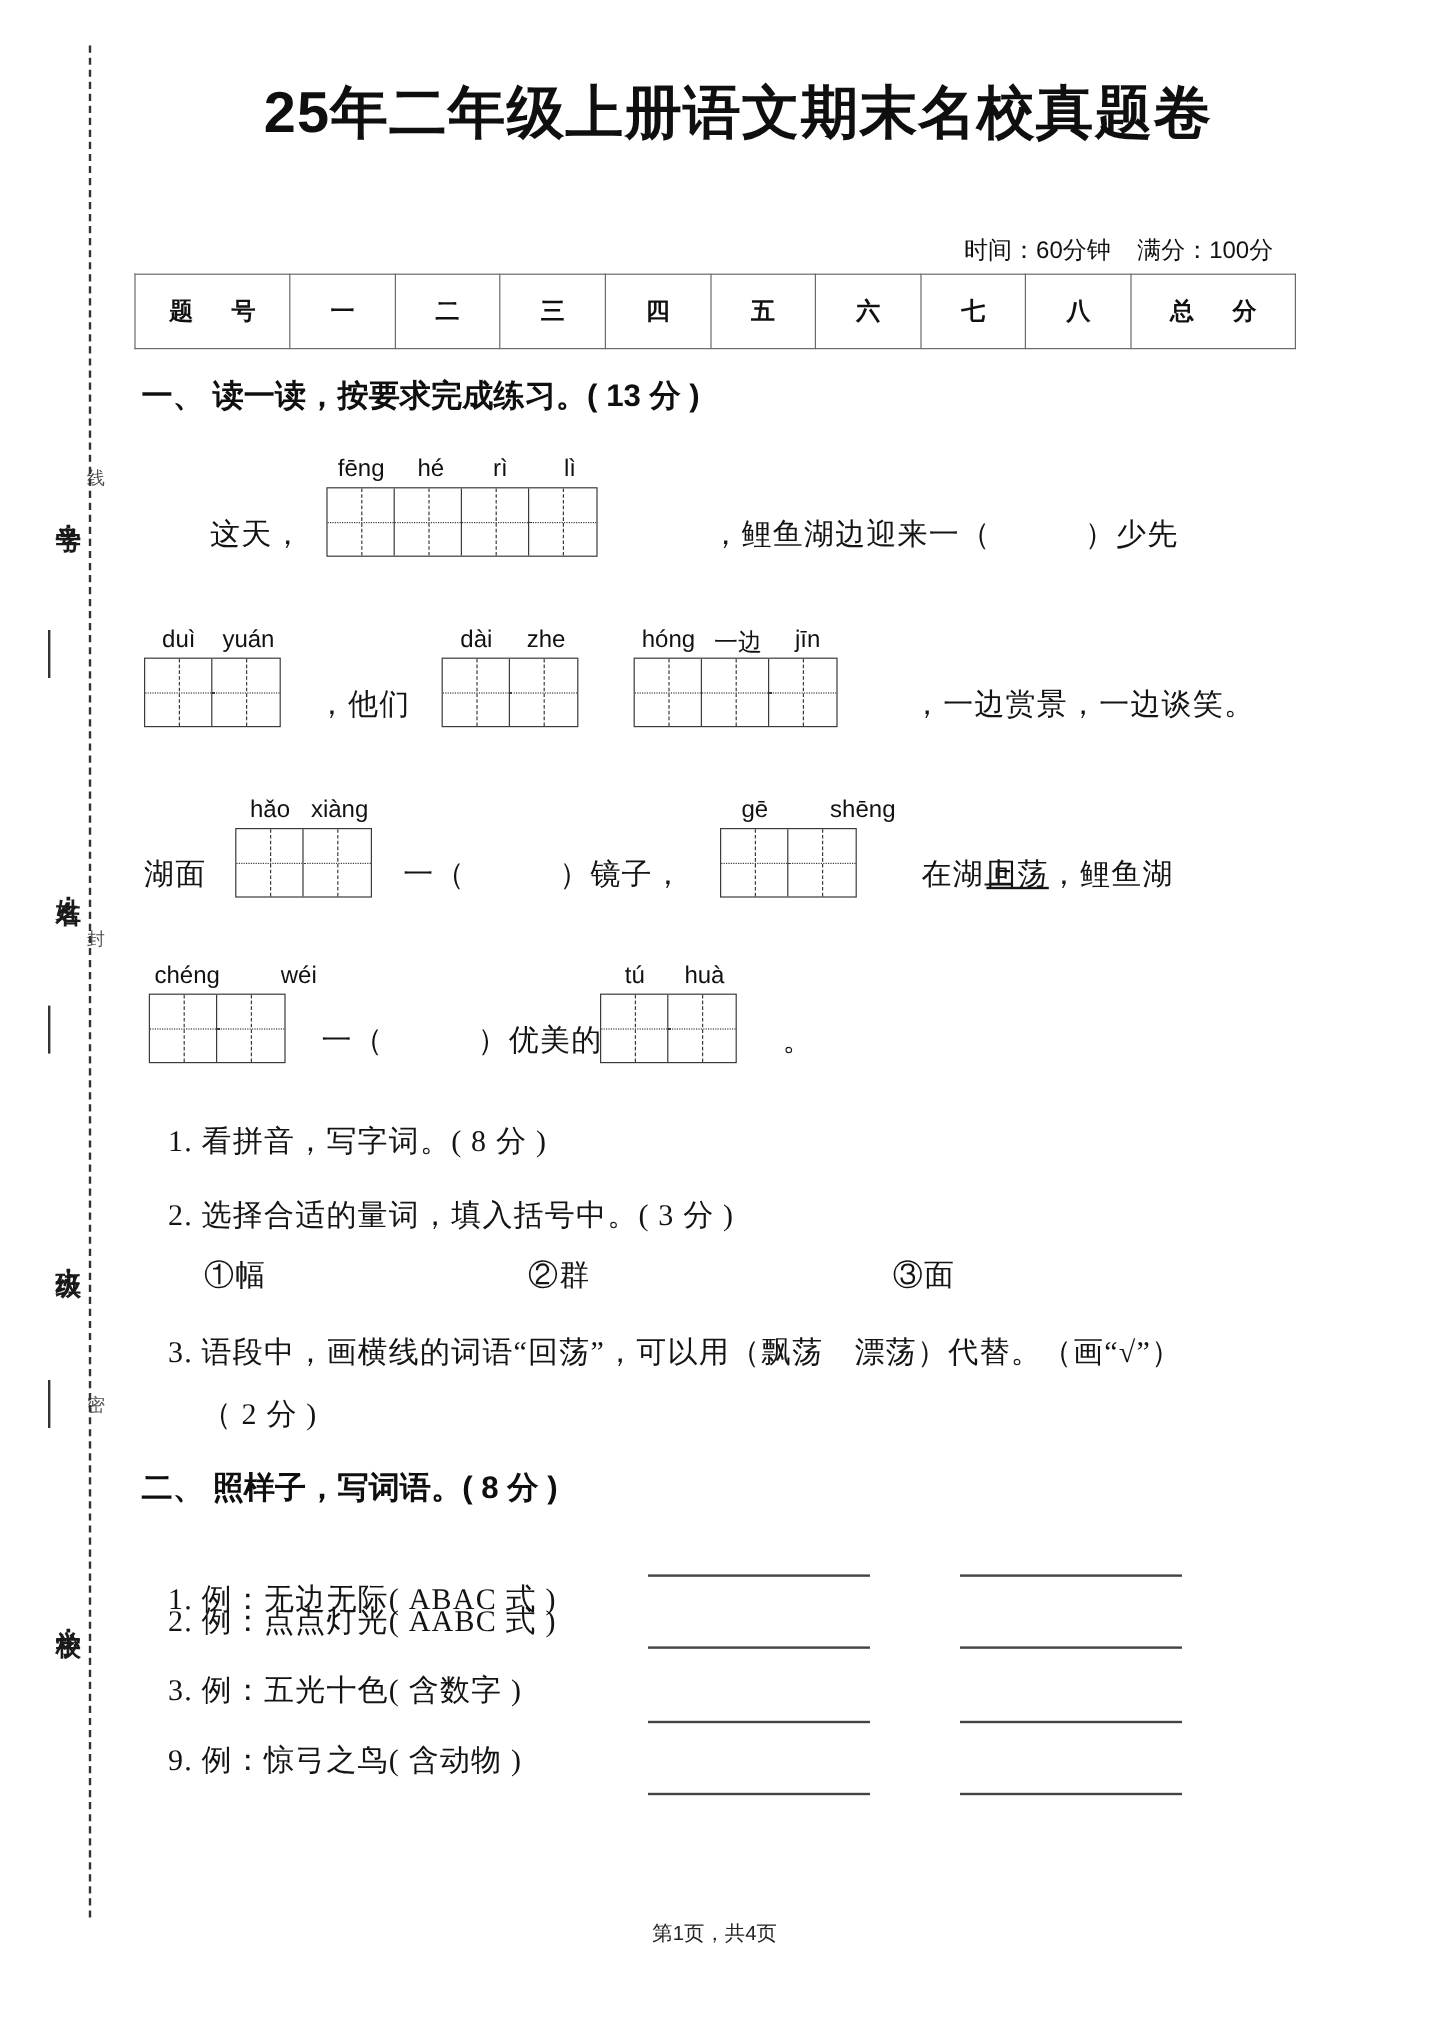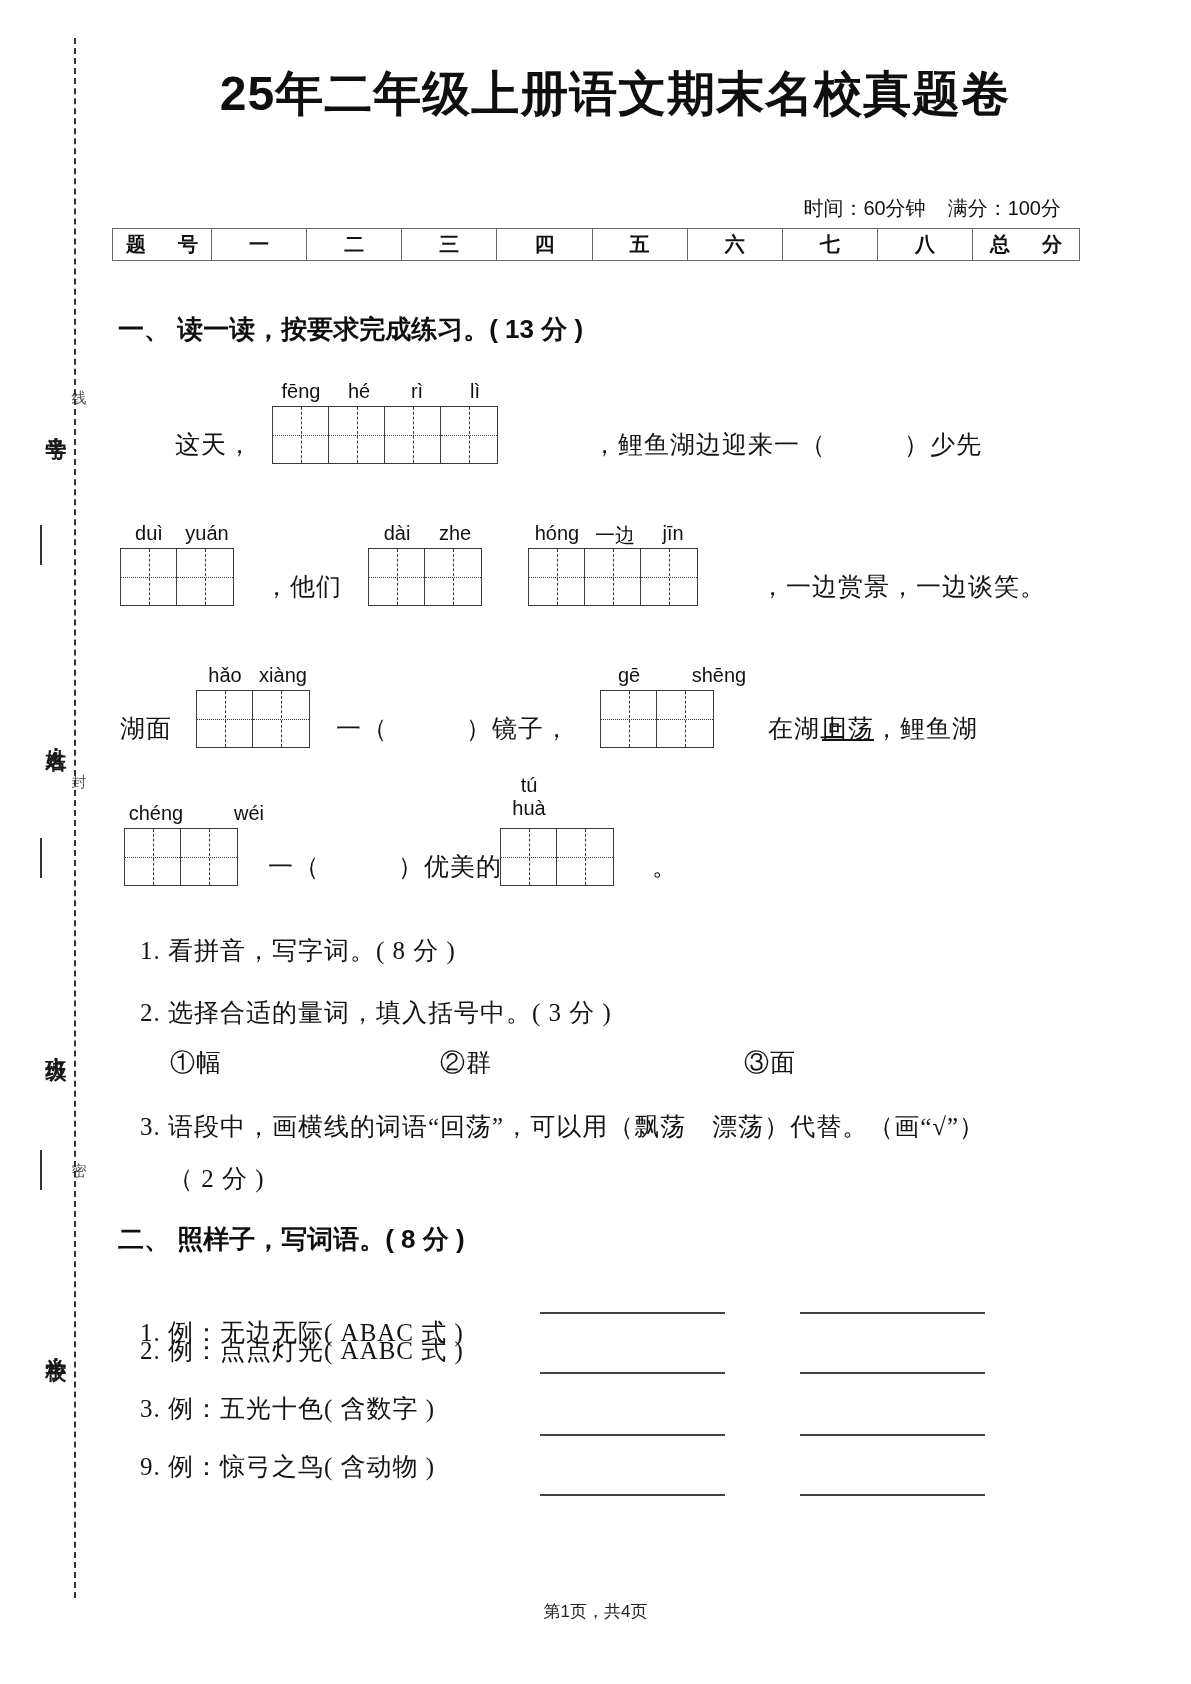--- a/index.html
+++ b/index.html
@@ -103,21 +103,21 @@
   }
   .score-table td {
     border: 1px solid #6a6a6a;
     height: 31px;
     text-align: center;
     vertical-align: middle;
     font-family: "Liberation Sans", "DejaVu Sans", sans-serif;
     font-weight: bold;
     font-size: 20px;
     letter-spacing: 6px;
-    padding: 0;
+    padding: 15px;
     text-indent: 6px;
   }
   .score-table td.head-cell { width: 98px; }
   .score-table td.total-cell { width: 106px; }
   .score-table td.blank { letter-spacing: 0; }
 
   
   .sec-head {
     position: absolute;
     font-family: "Liberation Sans", "DejaVu Sans", sans-serif;
@@ -319,21 +319,21 @@
 <div class="pinyin-row" style="left:120px; top:802px;gap:28px;">
   <span style="width:72px;">chéng</span>
   <span style="width:58px;">wéi</span>
 </div>
 <div class="grid" style="left:124px; top:828px;">
   <div class="cell"></div>
   <div class="cell"></div>
 </div>
 <div class="txt" style="left:268px; top:850px;">一（　　　）优美的</div>
 
-<div class="pinyin-row" style="left:500px; top:774px;flex-direction:column;">
+<div class="pinyin-row" style="left:500px; top:802px;">
   <span style="width:58px;">tú</span>
   <span style="width:58px;">huà</span>
 </div>
 <div class="grid" style="left:500px; top:828px;">
   <div class="cell"></div>
   <div class="cell"></div>
 </div>
 <div class="txt" style="left:652px; top:850px;">。</div>
 
 <div class="txt" style="left:140px; top:934px;">1. 看拼音，写字词。( 8 分 )</div>

